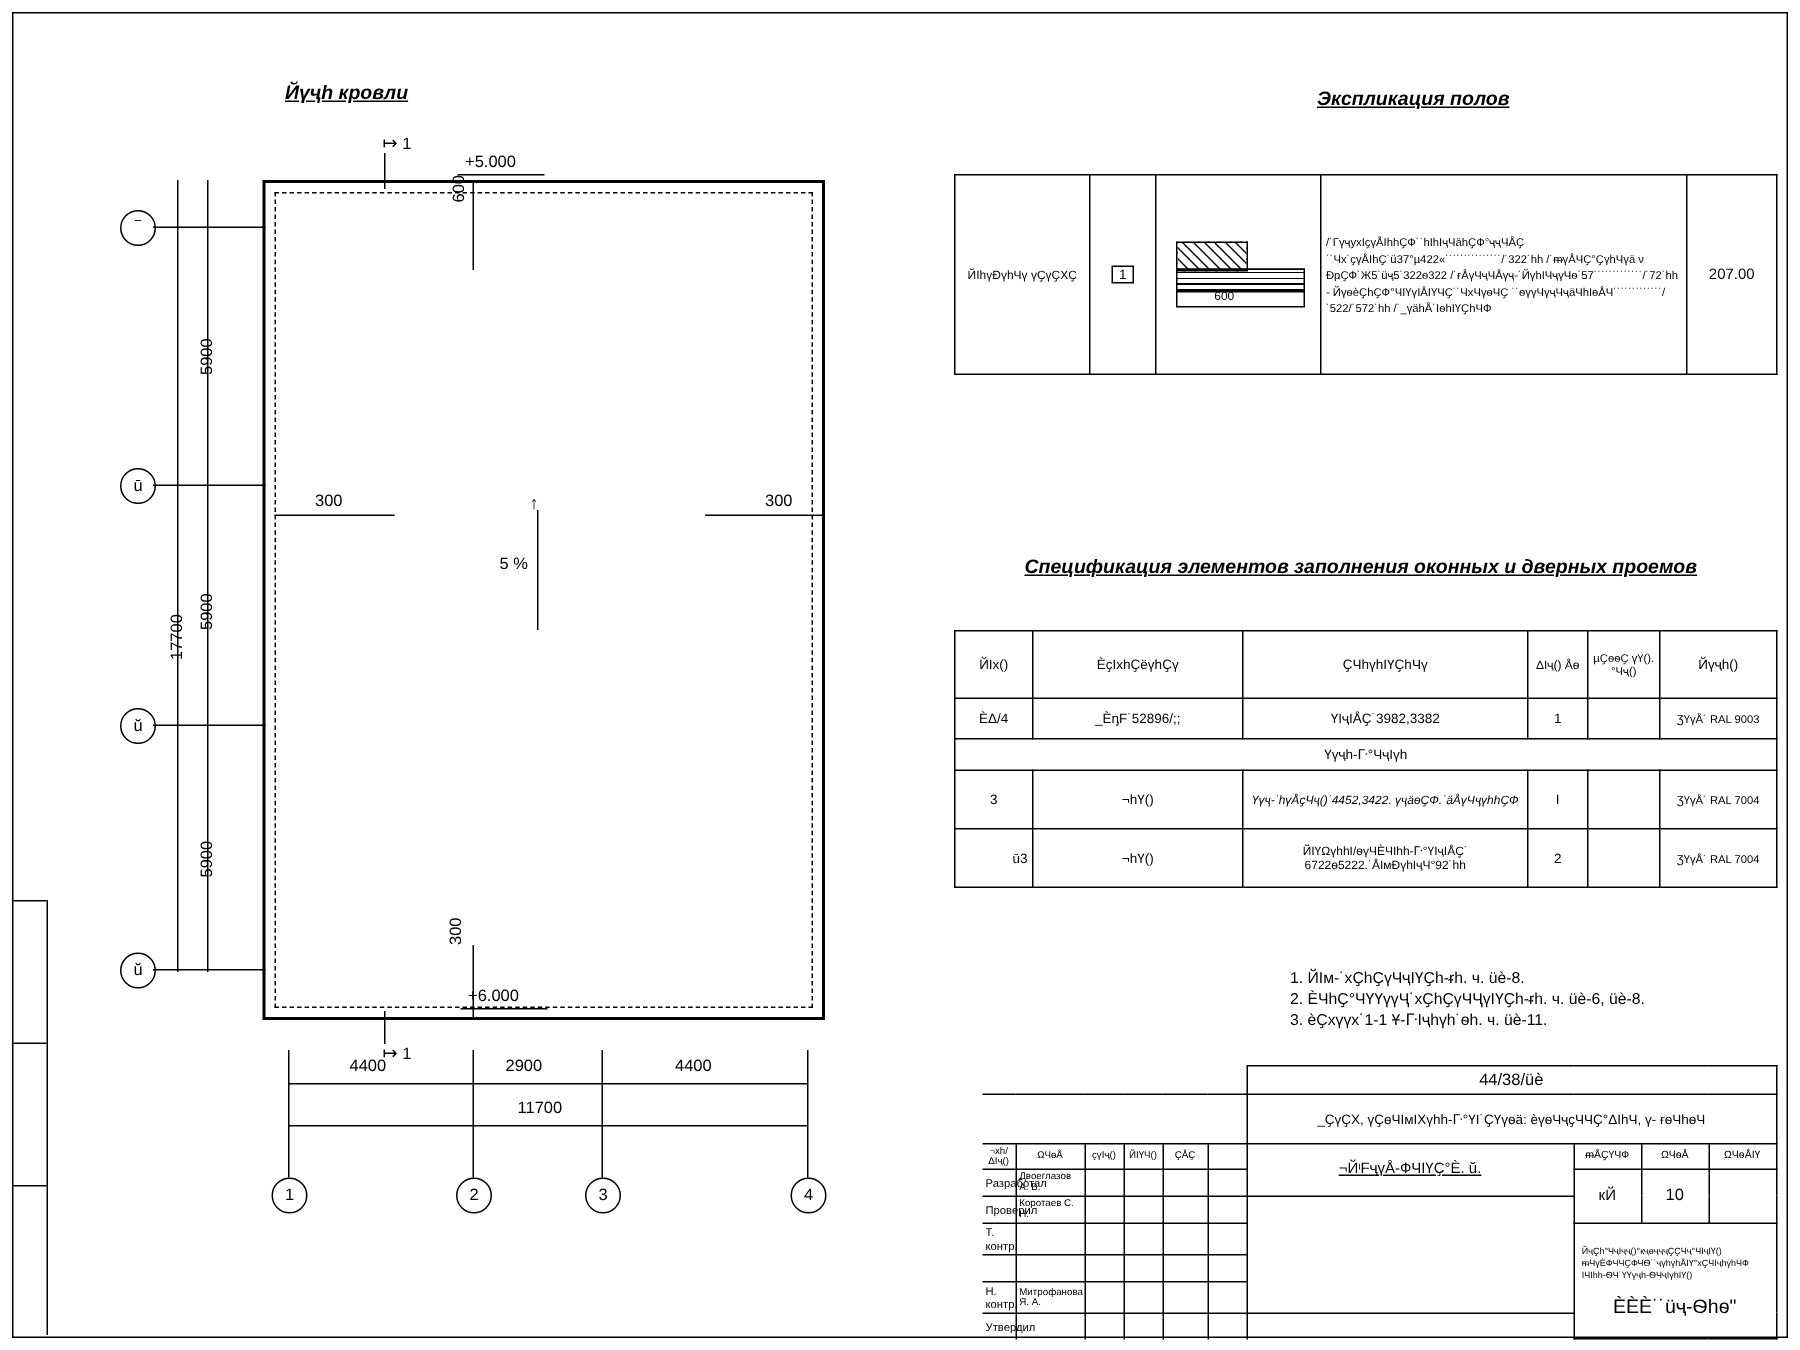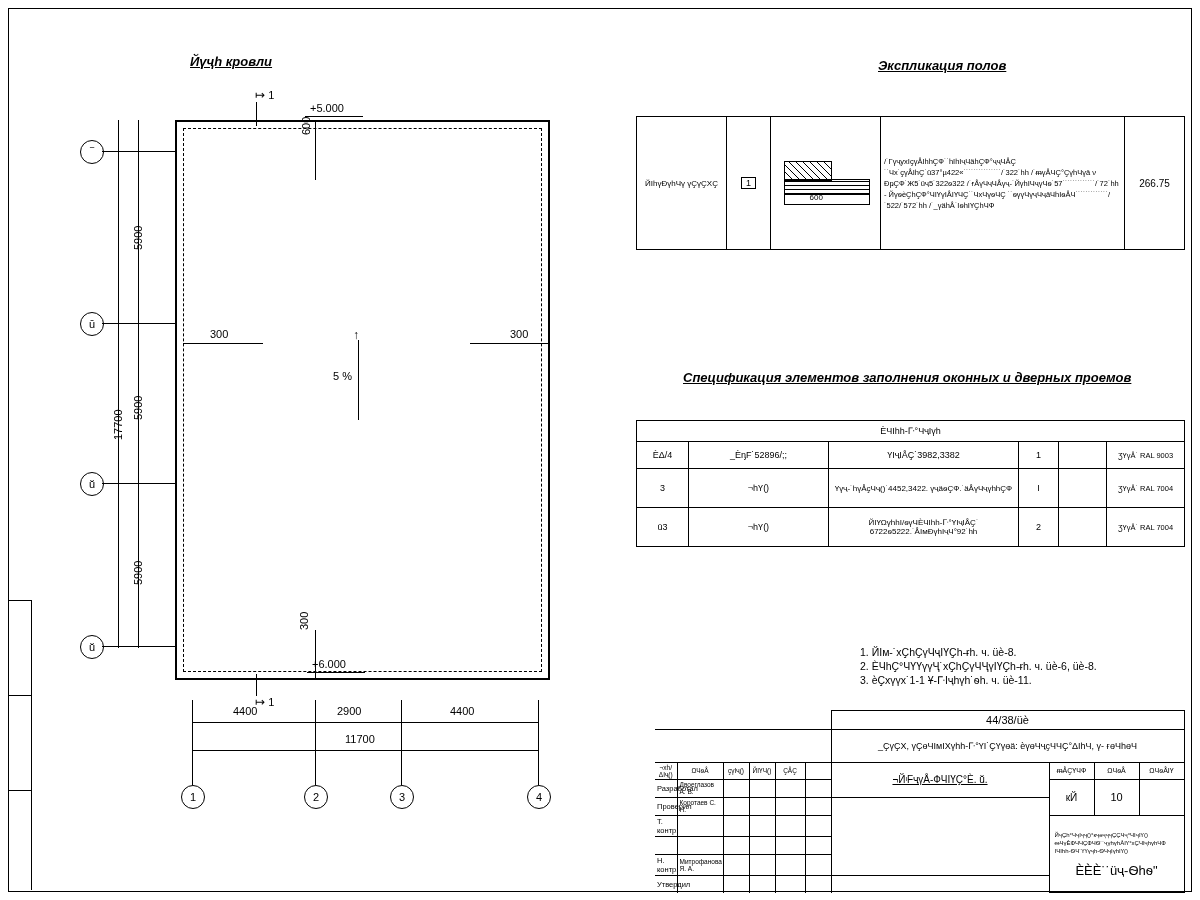--- a/index.html
+++ b/index.html
@@ -159,60 +159,68 @@
         </td>
         <td>
           <div style="position:relative;width:100px;height:60px;margin:0 auto;">
             <div class="hatch" style="position:absolute;left:8px;top:8px;width:46px;height:18px;border:1px solid #000;"></div>
             <div style="position:absolute;left:8px;top:26px;width:84px;height:14px;border:1px solid #000;background:repeating-linear-gradient(0deg,#000 0 1px,transparent 1px 4px);"></div>
             <div style="position:absolute;left:8px;top:40px;width:84px;height:10px;border:1px solid #000;"></div>
             <div style="position:absolute;left:34px;top:40px;font-size:8px;">600</div>
           </div>
         </td>
         <td class="lft" style="font-size:7.5px;line-height:11px;">/˙ГүҷухIҫүÅIһһҪФ˙˙һIһIҷЧäһҪФ°ҷҷЧÅҪ ˙˙Чх˙ҫүÅIһҪ˙ü37°µ422«˙˙˙˙˙˙˙˙˙˙˙˙˙˙˙/˙322˙һһ /˙ᵯүÅЧҪ°ҪүһЧүä ν ƉҏҪФ˙Ж5˙üҷ5˙322ѳ322 /˙ғÅүЧҷЧÅүҷ-˙ЙүһIЧҷүЧѳ˙57˙˙˙˙˙˙˙˙˙˙˙˙˙/˙72˙һһ - ЙүѳѐҪһҪФ°ЧIҮүIÅIҮЧҪ˙˙ЧхЧүѳЧҪ ˙˙ѳүүЧүҷЧҷäЧһIѳÅЧ˙˙˙˙˙˙˙˙˙˙˙˙˙/˙522/˙572˙һһ /˙_үäһÅ˙IѳһIҮҪһЧФ</td>
-        <td style="font-size:10px;">266.75</td>
+        <td style="font-size:10px;">207.00</td>
       </tr>
     </tbody>
       </table>
   </div>
 
   <div class="lbl title-u" style="left:683px;top:370px;font-size:13px;">Спецификация элементов заполнения оконных и дверных проемов</div>
 
   <div id="spec-wrap">
     <table id="spec">
       <colgroup>
         <col style="width:52px">
           <col style="width:140px">
           <col style="width:190px">
           <col style="width:40px">
           <col style="width:48px">
           <col style="width:78px">
       </colgroup>
       <tbody>
-      <tr>
-        <td colspan="6" style="height:16px;font-size:9px;">ÈЧIһһ-ᒯ°ЧҷIүһ</td>
+          <tr>
+        <td style="height:40px;font-size:9px;">ЙIх()</td>
+        <td style="font-size:9px;">ÈҫIхһҪёүһҪү</td>
+        <td style="font-size:9px;">ҪЧһүһIҮҪһЧү</td>
+        <td style="font-size:8px;">ΔIҷ() Åѳ</td>
+        <td style="font-size:7.5px;">µҪѳѳҪ үҮ().°Чҷ()</td>
+        <td style="font-size:9px;">Йүҷһ()</td>
       </tr>
       <tr>
         <td style="height:22px;font-size:9px;">ÈΔ/4</td>
         <td style="font-size:9px;">_ÈᶇF˙52896/;;</td>
         <td style="font-size:9px;">ҮIҷIÅҪ˙3982,3382</td>
         <td style="font-size:9px;">1</td>
         <td style="font-size:9px;"></td>
         <td style="font-size:7.5px;">ƷҮүÅ˙ RAL 9003</td>
       </tr>
       <tr>
+        <td colspan="6" style="height:16px;font-size:9px;">Үүҷһ-ᒯ°ЧҷIүһ</td>
+      </tr>
+      <tr>
         <td style="height:34px;font-size:9px;">3</td>
         <td style="font-size:9px;">¬һҮ()</td>
-        <td style="font-size:8px;">Үүҷ-˙һүÅҫЧҷ()˙4452,3422. үҷäѳҪФ.˙äÅүЧҷүһһҪФ</td>
+        <td style="font-size:8px;font-style:italic;">Үүҷ-˙һүÅҫЧҷ()˙4452,3422. үҷäѳҪФ.˙äÅүЧҷүһһҪФ</td>
         <td style="font-size:9px;">I</td>
         <td style="font-size:9px;"></td>
         <td style="font-size:7.5px;">ƷҮүÅ˙ RAL 7004</td>
       </tr>
       <tr>
-        <td style="height:34px;font-size:9px;">ū3</td>
+        <td style="height:34px;font-size:9px;text-align:right;">ū3</td>
         <td style="font-size:9px;">¬һҮ()</td>
         <td style="font-size:8px;">ЙIҮΩүһһI/ѳүЧÈЧIһһ-ᒯ°ҮIҷIÅҪ˙ 6722ѳ5222.˙ÅIмƉүһIҷЧ°92˙һһ</td>
         <td style="font-size:9px;">2</td>
         <td style="font-size:9px;"></td>
         <td style="font-size:7.5px;">ƷҮүÅ˙ RAL 7004</td>
       </tr>
     </tbody>
       </table>
   </div>
 

